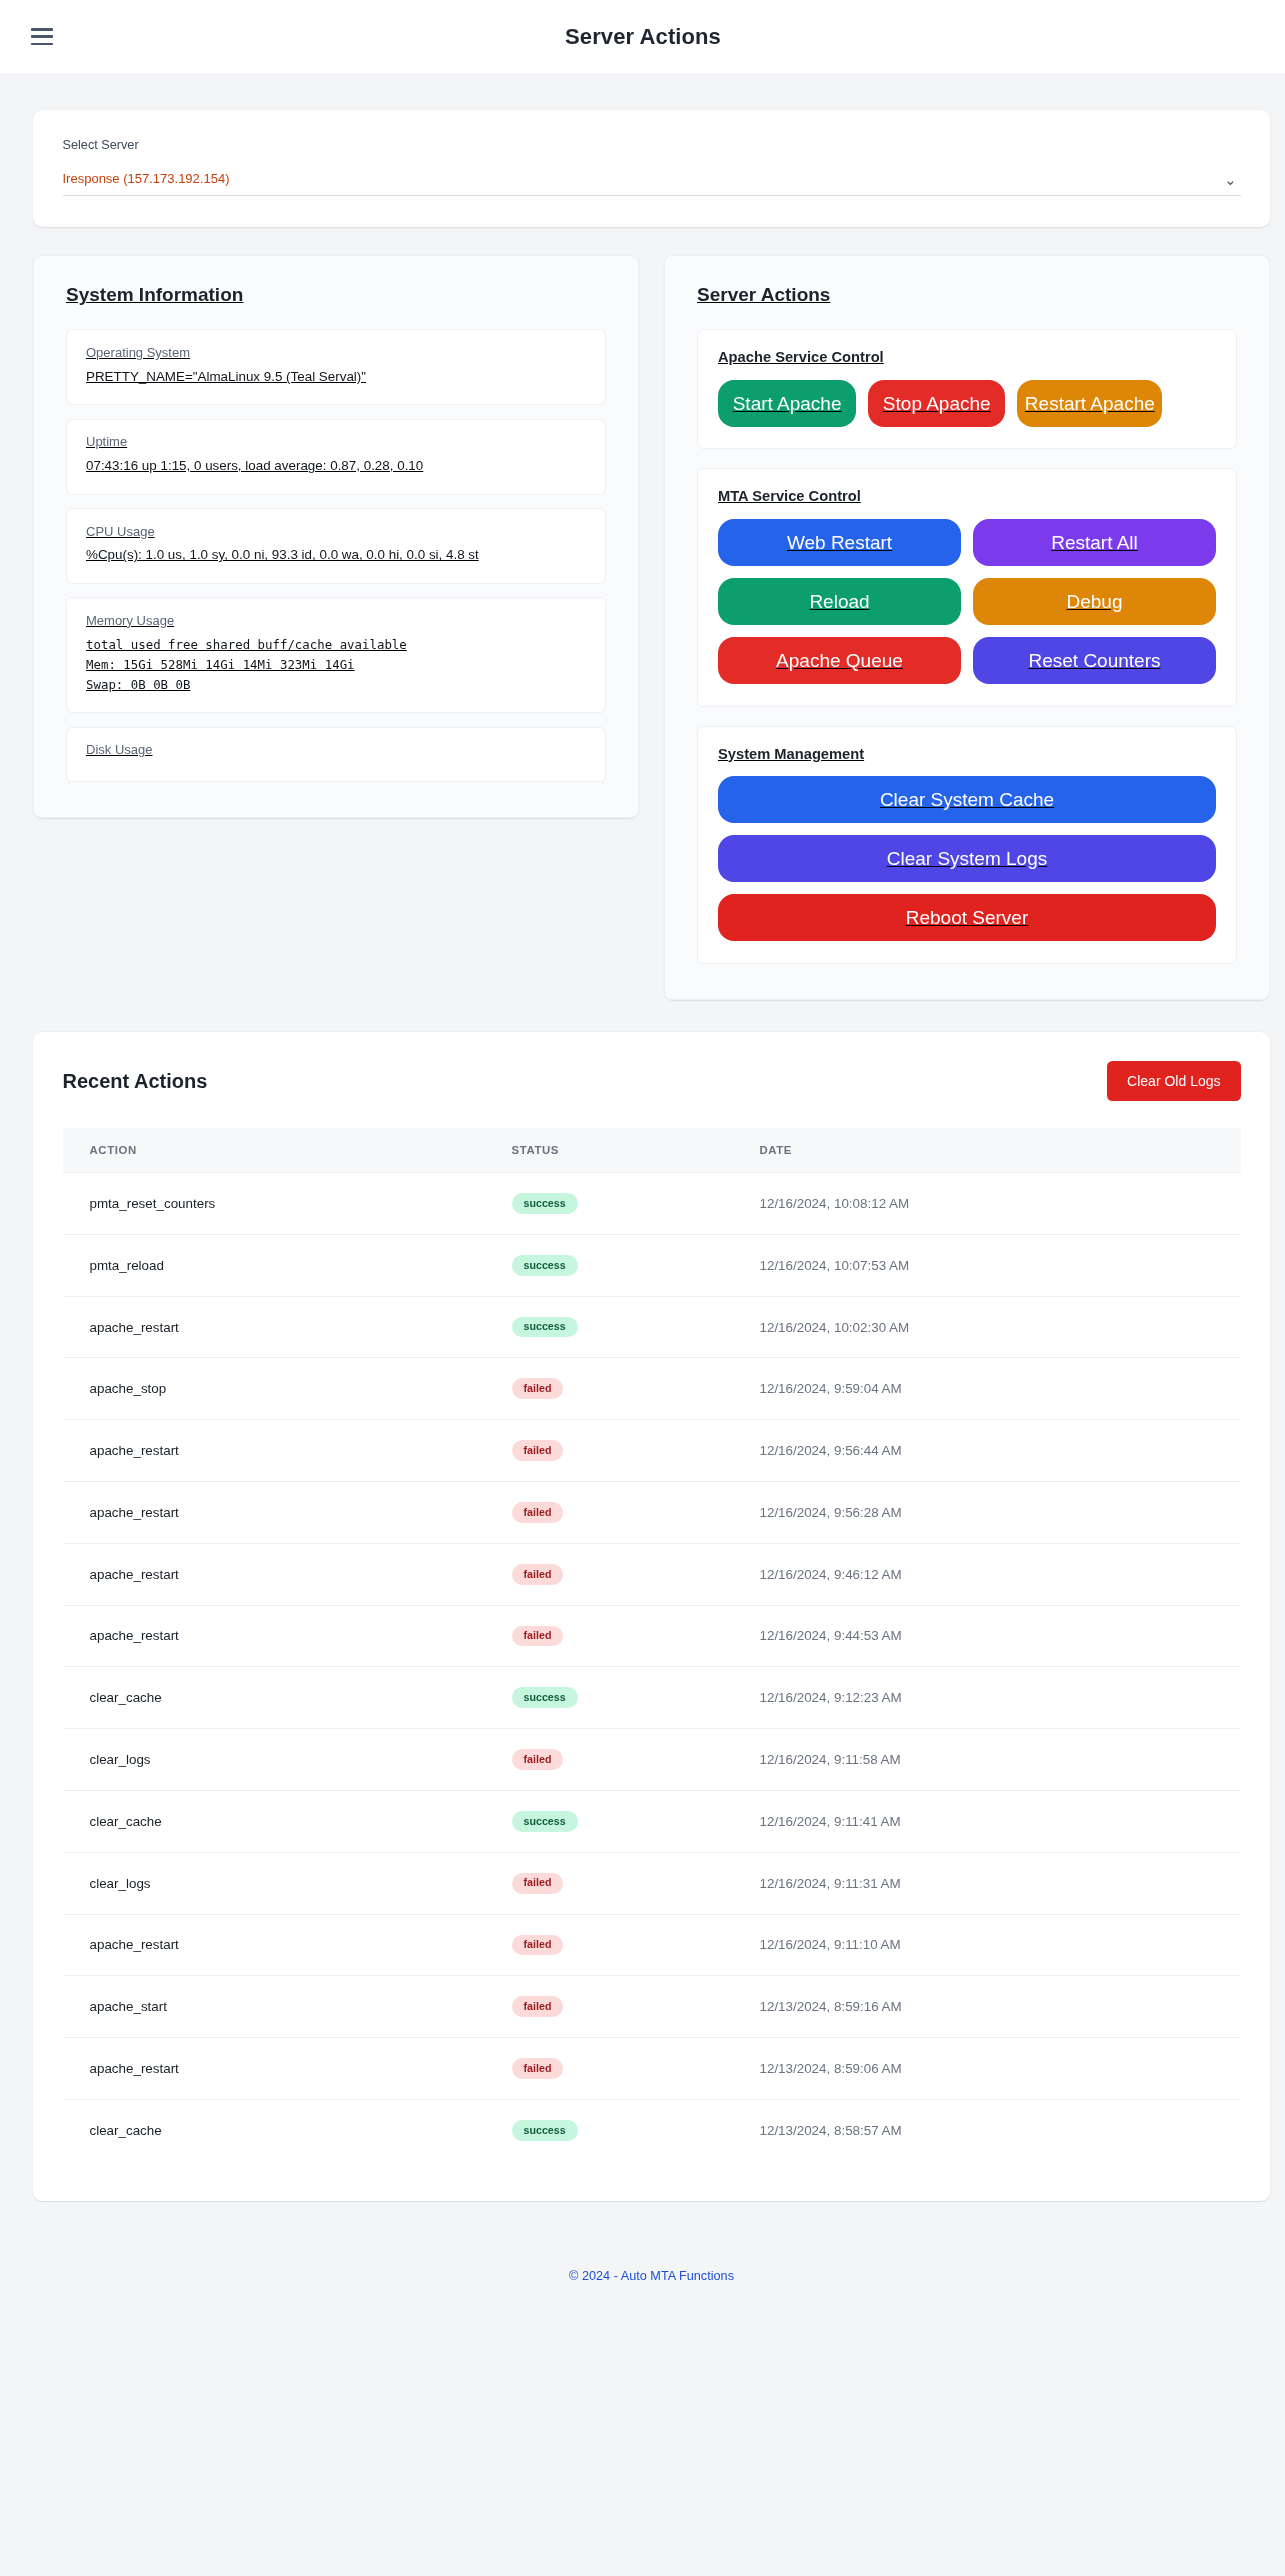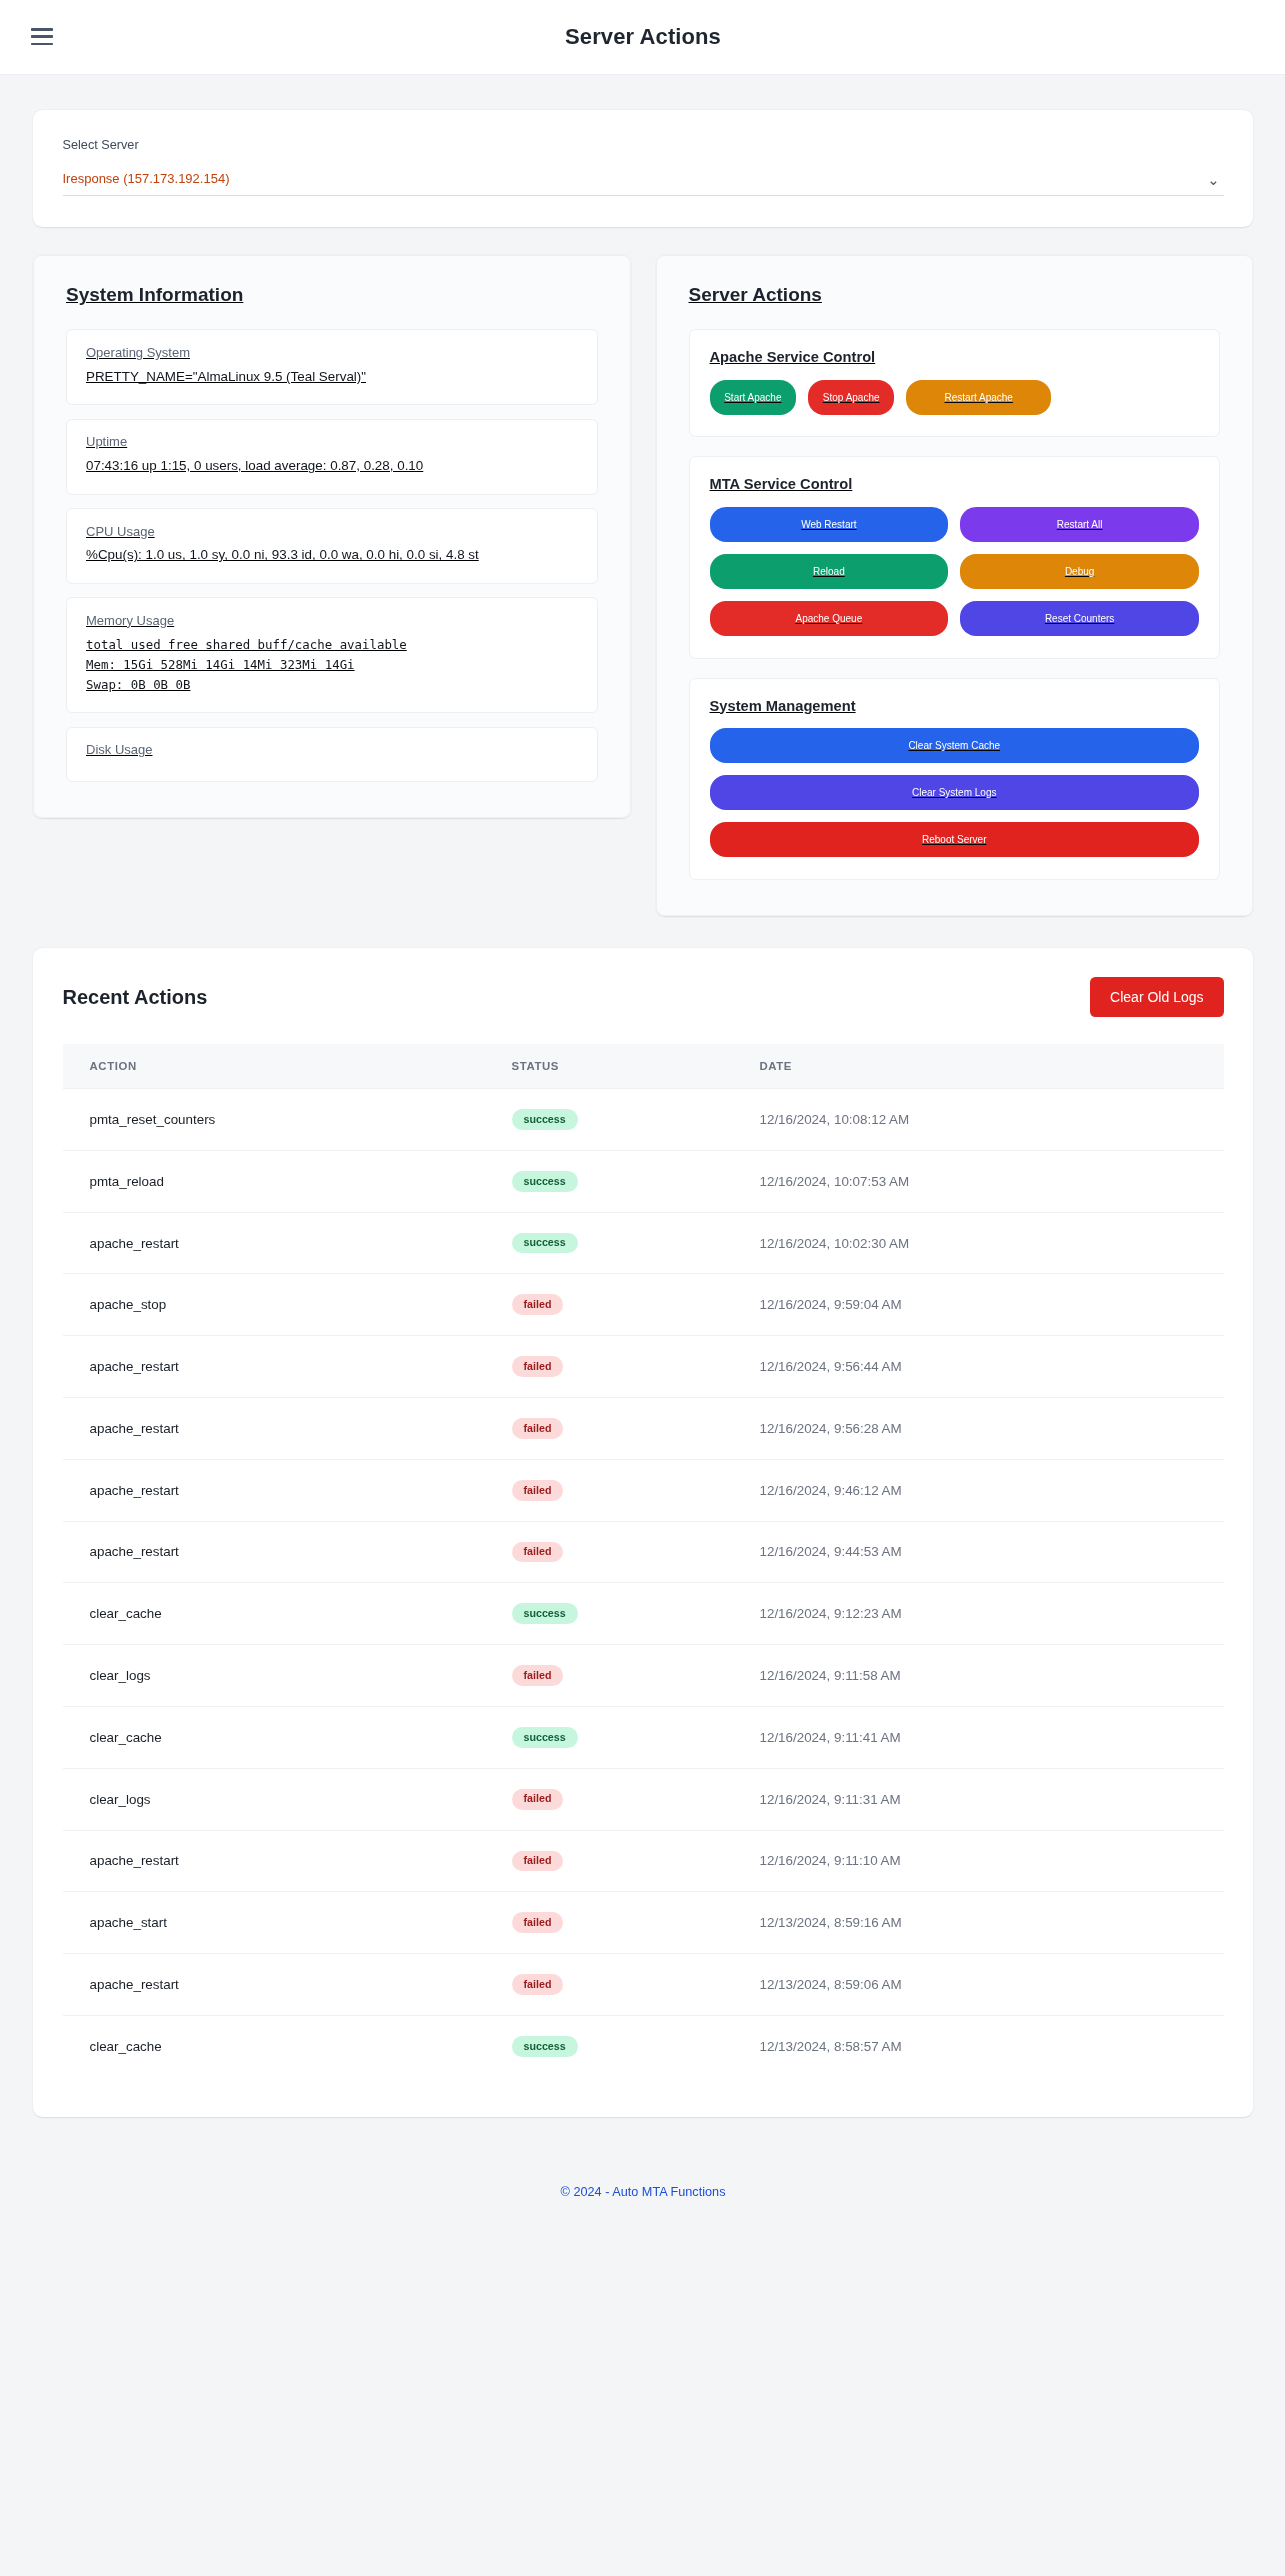--- a/index.html
+++ b/index.html
@@ -40,21 +40,21 @@
   .topbar-title {
     width: 100%;
     text-align: center;
     font-size: 22px;
     font-weight: bold;
     color: #1f2630;
     letter-spacing: 0.1px;
   }
 
   
-  .page { padding: 35px 33px 0 33px; }
+  .page { padding: 35px 16px 0 33px; }
 
   .card {
     background: #ffffff;
     border-radius: 9.4px;
     box-shadow: 0 0.7px 2px rgba(16,24,40,0.07), 0 0.7px 1.3px rgba(16,24,40,0.04);
   }
 
   
   .select-panel { padding: 28px 29.5px 31px 29.5px; }
   .select-label {
@@ -146,25 +146,25 @@
     font-size: 14.7px;
     font-weight: 600;
     color: #1d232c;
     margin-bottom: 14.7px;
   }
 
   .btn {
     border: none;
     border-radius: 16px;
     color: #ffffff;
-    font-size: 10px;
+    font-size: 19px;
     font-family: "Liberation Sans", sans-serif;
     cursor: pointer;
     padding: 0 14.7px;
-    height: 35px;
+    height: 47px;
     display: inline-flex;
     align-items: center;
     justify-content: center;
     white-space: nowrap;
   }
   .row-wrap { display: flex; flex-wrap: wrap; gap: 12px; }
   .grid2 {
     display: grid;
     grid-template-columns: 1fr 1fr;
     gap: 12px;

